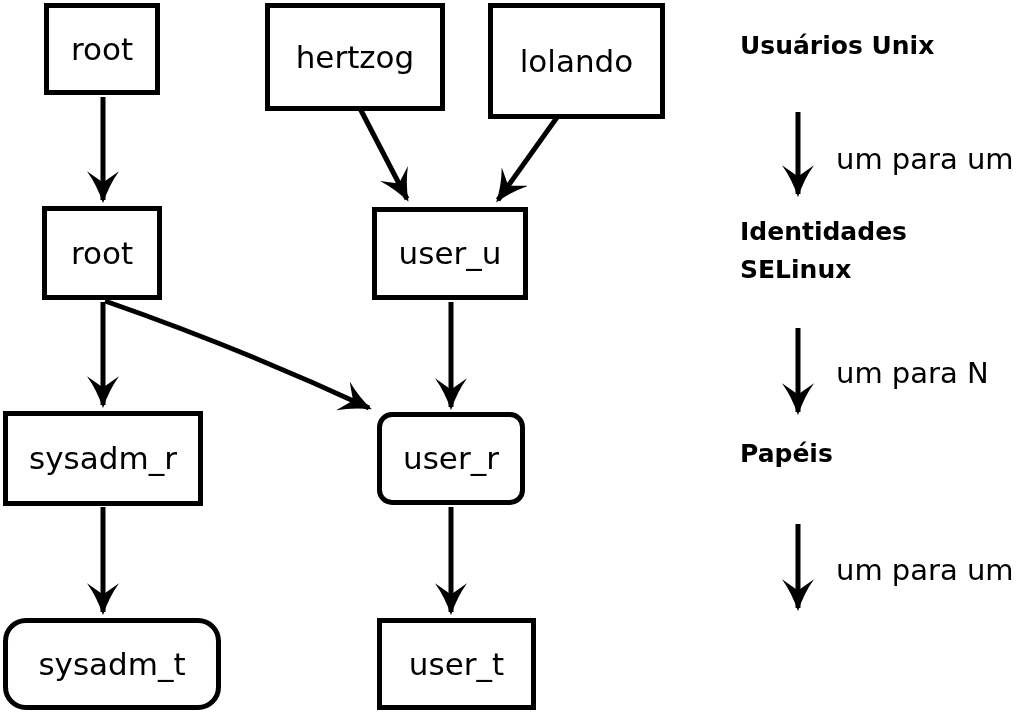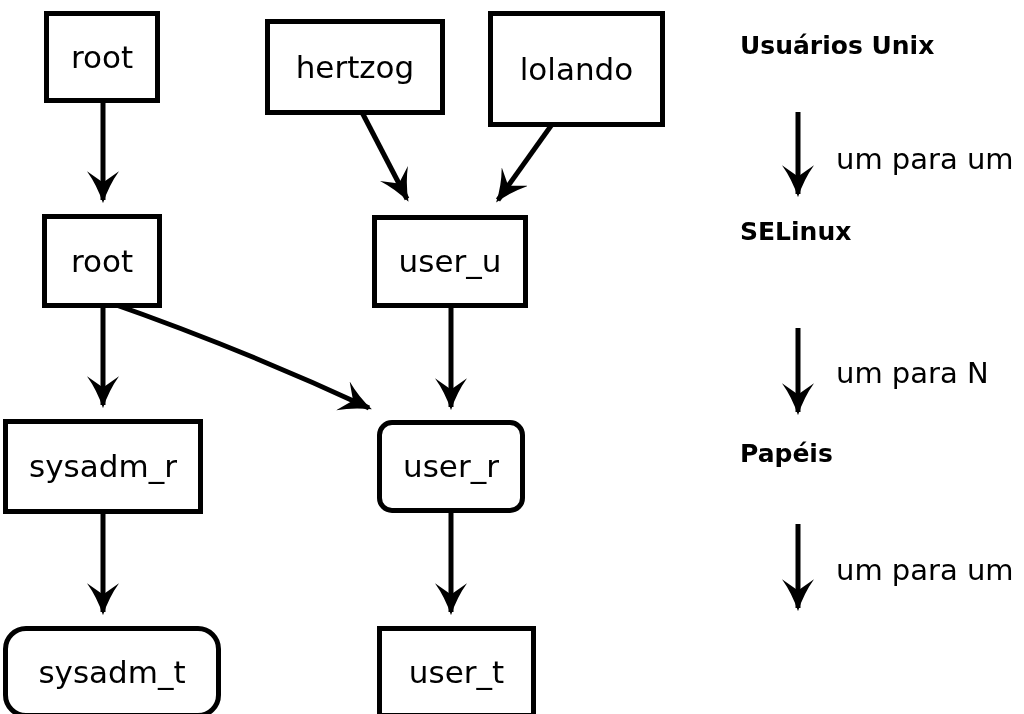--- a/index.html
+++ b/index.html
@@ -21,21 +21,20 @@
     position: absolute;
     box-sizing: border-box;
     border: 5px solid #000000;
     background: #ffffff;
     display: flex;
     align-items: center;
     justify-content: center;
     font-size: 31px;
     line-height: 1;
     white-space: nowrap;
-    margin-top: 8px;
   }
   .legend-level {
     position: absolute;
     font-size: 25px;
     font-weight: bold;
     line-height: 38px;
     white-space: nowrap;
   }
   .legend-relation {
     position: absolute;
@@ -65,34 +64,35 @@
       <line x1="451" y1="302" x2="451" y2="407" marker-end="url(#arrowhead)"></line>
       <line x1="103" y1="507" x2="103" y2="612" marker-end="url(#arrowhead)"></line>
       <line x1="451" y1="507" x2="451" y2="612" marker-end="url(#arrowhead)"></line>
       <line x1="798" y1="112" x2="798" y2="194" marker-end="url(#arrowhead)"></line>
       <line x1="798" y1="328" x2="798" y2="412" marker-end="url(#arrowhead)"></line>
       <line x1="798" y1="524" x2="798" y2="608" marker-end="url(#arrowhead)"></line>
     </g>
   </svg>
 
   <div class="node" style="left:44px; top:3px; width:116px; height:92px;">root</div>
-  <div class="node" style="left:265px; top:11px; width:180px; height:96px;">hertzog</div>
+  <div class="node" style="left:265px; top:3px; width:180px; height:108px;">hertzog</div>
   <div class="node" style="left:488px; top:3px; width:177px; height:116px;">lolando</div>
 
   <div class="node" style="left:42px; top:206px; width:120px; height:94px;">root</div>
   <div class="node" style="left:372px; top:207px; width:156px; height:93px;">user_u</div>
 
   <div class="node" style="left:3px; top:411px; width:200px; height:95px;">sysadm_r</div>
   <div class="node" style="left:377px; top:412px; width:148px; height:93px;border-radius:15px;">user_r</div>
 
   <div class="node" style="left:3px; top:618px; width:218px; height:92px;border-radius:23px;">sysadm_t</div>
   <div class="node" style="left:377px; top:618px; width:159px; height:92px;">user_t</div>
 
   <div class="legend-level" style="left:740px; top:27px;">Usuários Unix</div>
   <div class="legend-relation" style="left:836px; top:142px;">um para um</div>
   <div class="legend-level" style="left:740px; top:213px;">
+    <div>Identidades</div>
     <div>SELinux</div>
   </div>
   <div class="legend-relation" style="left:836px; top:356px;">um para N</div>
   <div class="legend-level" style="left:740px; top:435px;">Papéis</div>
   <div class="legend-relation" style="left:836px; top:553px;">um para um</div>
 
 </div>
 
 </body></html>

